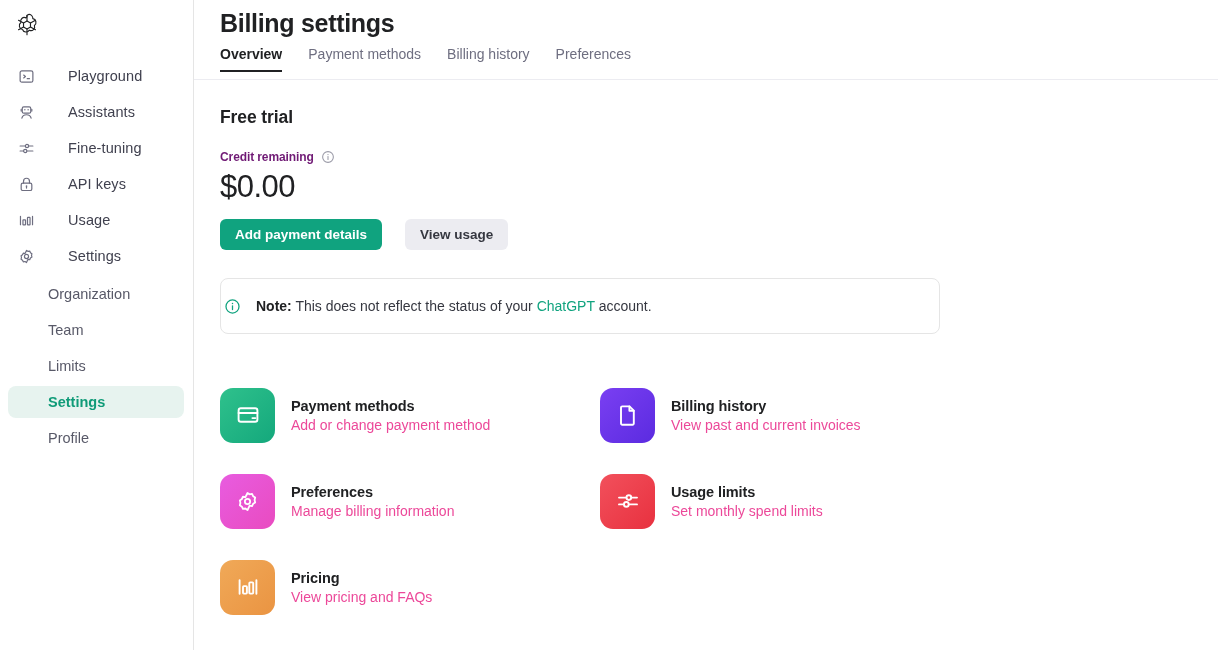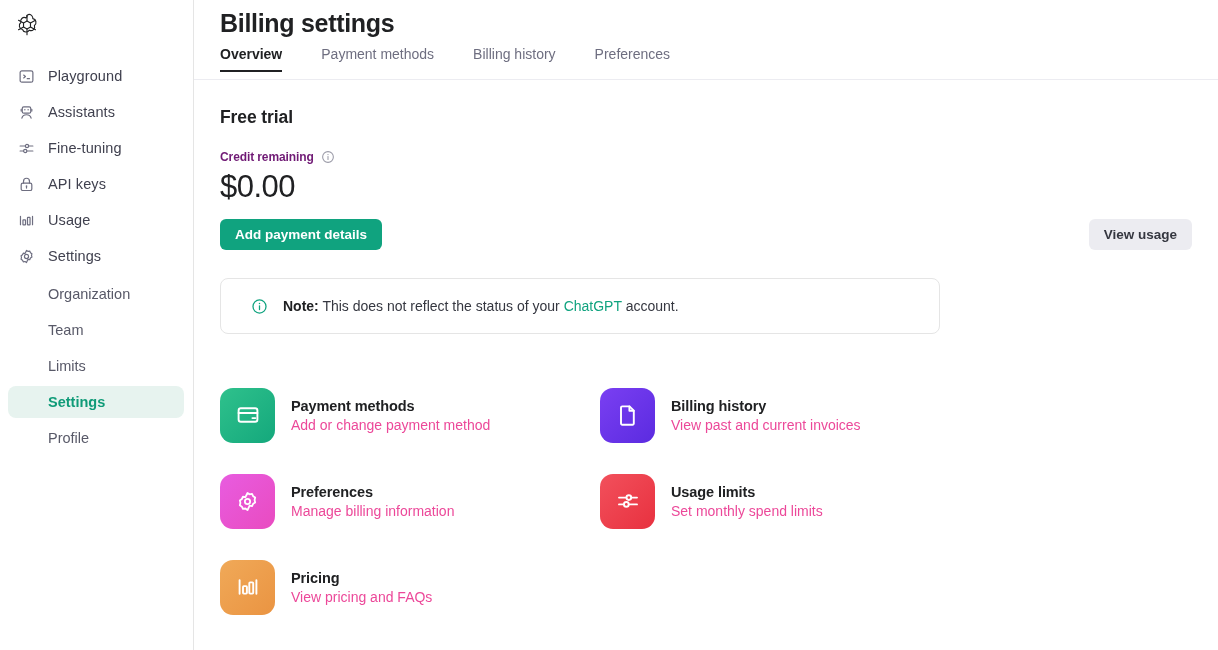--- a/index.html
+++ b/index.html
@@ -52,20 +52,21 @@
 
   .nav-item {
     display: flex;
     align-items: center;
     height: 36px;
     padding-left: 14px;
     margin: 0 8px 0 8px;
     border-radius: 6px;
     cursor: pointer;
     color: #353740;
+    gap: 20px;
   }
   .nav-item .ico {
     width: 20px;
     height: 20px;
     flex: 0 0 20px;
     display: flex;
     align-items: center;
     justify-content: center;
     color: #6e6e80;
     margin-right: 12px;
@@ -119,21 +120,21 @@
     color: #202123;
     letter-spacing: -0.3px;
   }
 
   .tabs {
     position: absolute;
     top: 46px;
     left: 26px;
     display: flex;
     align-items: flex-end;
-    gap: 13px;
+    gap: 0px;
   }
   .tab {
     font-size: 14px;
     color: #6e6e80;
     padding: 0 13px 10px 13px;
     cursor: pointer;
     position: relative;
     white-space: nowrap;
   }
   .tab:first-child { padding-left: 0; margin-left: 0; }
@@ -194,23 +195,22 @@
   .amount {
     margin-top: 6px;
     font-size: 31px;
     color: #202123;
     letter-spacing: -0.5px;
     line-height: 1.08;
   }
 
   .btn-row {
     display: flex;
-    gap: 12px;
+    gap: 23px;
     margin-top: 16px;
-    justify-content: space-between;
   }
   .btn {
     height: 31px;
     display: inline-flex;
     align-items: center;
     justify-content: center;
     padding: 0 15px;
     border-radius: 6px;
     font-size: 13.5px;
     font-weight: bold;
@@ -229,21 +229,21 @@
   }
 
   .note-box {
     margin-top: 28px;
     width: 720px;
     min-height: 56px;
     border: 1px solid #e5e5e5;
     border-radius: 8px;
     display: flex;
     align-items: center;
-    padding: 14px 30px;
+    padding: 14px 3px;
     gap: 14px;
     background: #ffffff;
   }
   .note-ico { flex: 0 0 18px; display: flex; align-items: center; color: #10a37f; }
   .note-ico svg { display: block; }
   .note-text {
     font-size: 14px;
     color: #353740;
     line-height: 1.4;
   }

